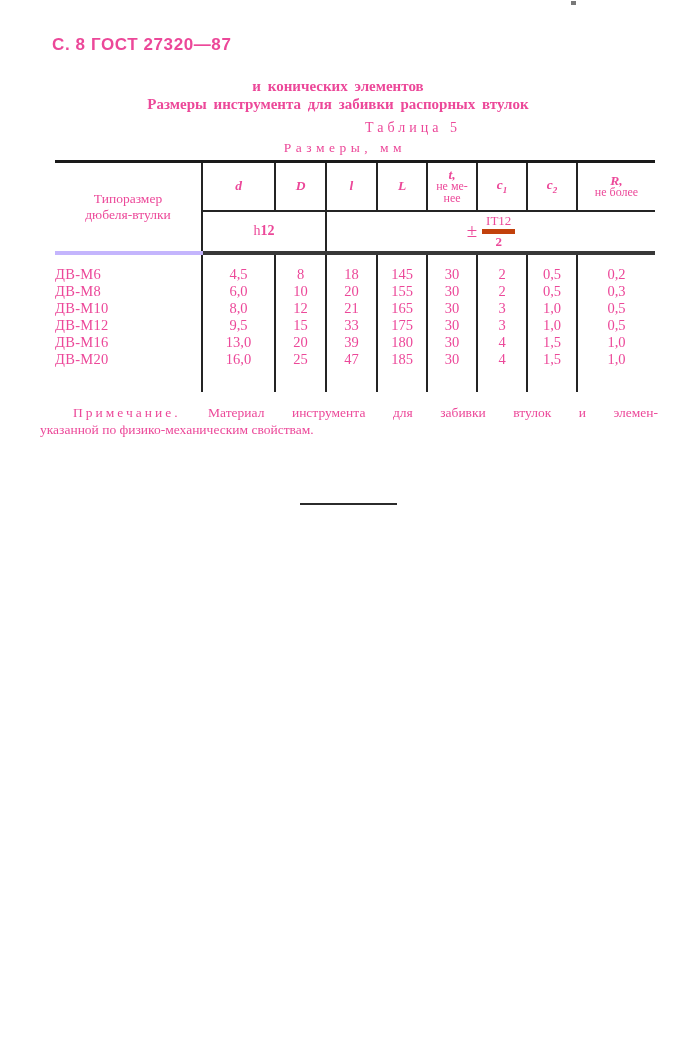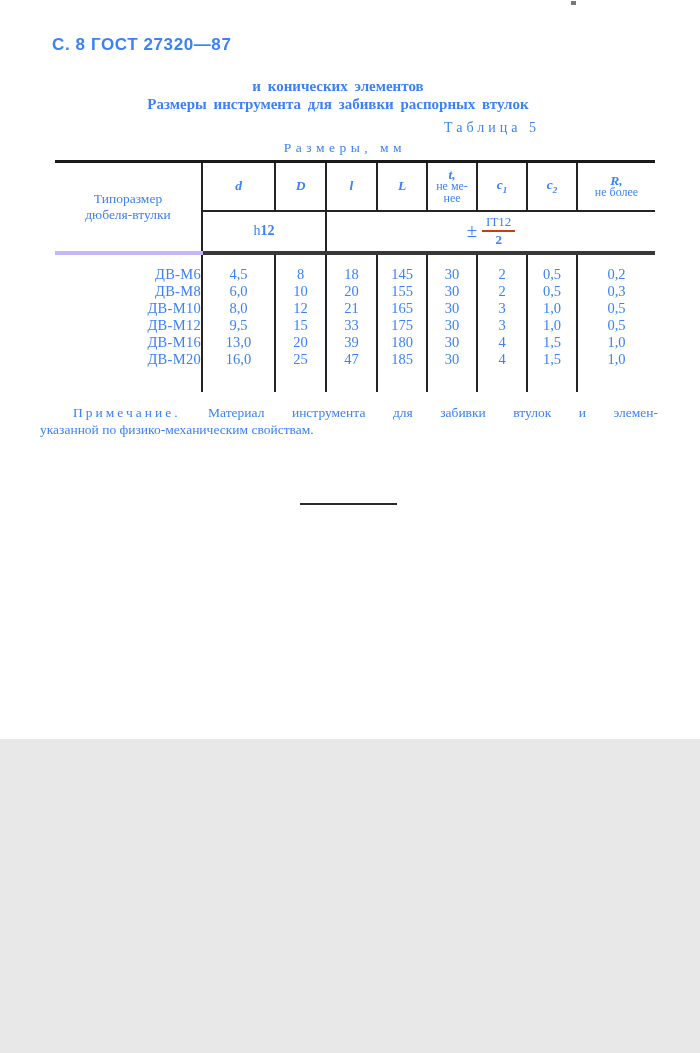--- a/index.html
+++ b/index.html
@@ -1,38 +1,38 @@
 <!DOCTYPE html>
 <html><head>
 <meta charset="utf-8">
 <style>
   html,body { margin:0; padding:0; background:#e8e8e8; }
   .page {
-    position:relative; width:700px; height:739px; margin:0 auto;
+    position:relative; width:700px; height:1053px; margin:0 auto;
     background:#ffffff; overflow:hidden;
     font-family:"Liberation Serif","DejaVu Serif",serif;
-    color:#3b82f6;
+    color:#ec4899;
   }
 
   .scan-speck { position:absolute; left:571px; top:1px; width:5px; height:4px; background:#787878; }
 
   .page-header {
     position:absolute; left:52px; top:35px;
     font-family:"Liberation Sans","DejaVu Sans",sans-serif;
     font-weight:700; font-size:17px; letter-spacing:0.6px; white-space:nowrap;
   }
 
   .doc-title {
     position:absolute; left:8px; top:77px; width:660px;
     text-align:center; font-weight:700; font-size:15px; line-height:18px; word-spacing:3px;
   }
 
   .table-caption {
-    position:absolute; left:342px; top:120px; width:300px;
-    text-align:center; font-size:14px; letter-spacing:4px; white-space:nowrap;
+    position:absolute; left:365px; top:120px; width:300px;
+    text-align:left; font-size:14px; letter-spacing:4px; white-space:nowrap;
   }
 
   .units-caption {
     position:absolute; left:25px; top:140px; width:640px;
     text-align:center; font-size:13.5px; letter-spacing:4.5px; white-space:nowrap;
   }
 
   
   table.gost {
     position:absolute; left:55px; top:160px; width:600px;
@@ -59,25 +59,25 @@
   td.hcell { text-align:center; font-size:14px; }
   .hsym { font-style:italic; font-weight:700; font-size:13.5px; line-height:13px; }
   .hsub { font-size:9px; font-weight:700; font-style:italic; }
   .cn { font-size:12px; line-height:11.5px; font-weight:400; font-style:normal; text-align:center; }
 
   td.tol-dD { text-align:center; font-size:14px;margin-top:8px; }
   td.tol-dD b { font-weight:700; }
   td.tol-rest { text-align:center; }
   .pm { display:inline-block; vertical-align:middle; font-size:19px; margin-right:5px; }
   .frac { display:inline-block; vertical-align:middle; text-align:center; }
-  .frac .num { display:block; font-size:13px; line-height:14px; padding:0 4px 1px; border-bottom:2px solid #c2410c; }
+  .frac .num { display:block; font-size:13px; line-height:14px; padding:0 4px 1px; border-bottom:5px solid #c2410c; }
   .frac .den { display:block; font-size:13px; line-height:14px; font-weight:700; padding-top:1px; }
 
   tr.dr td { text-align:center; font-size:14.5px; line-height:17px; }
-  tr.dr td.lab { text-align:right; letter-spacing:0.3px; }
+  tr.dr td.lab { text-align:left; letter-spacing:0.3px; }
 
   
   .note {
     position:absolute; left:40px; top:404px; width:618px;
     font-size:13.5px; line-height:17px;
   }
   .note-line { white-space:normal; }
   .jl { text-align:justify; text-align-last:justify; }
   .l1 { text-indent:33px; }
   .note-label { letter-spacing:3px; }

